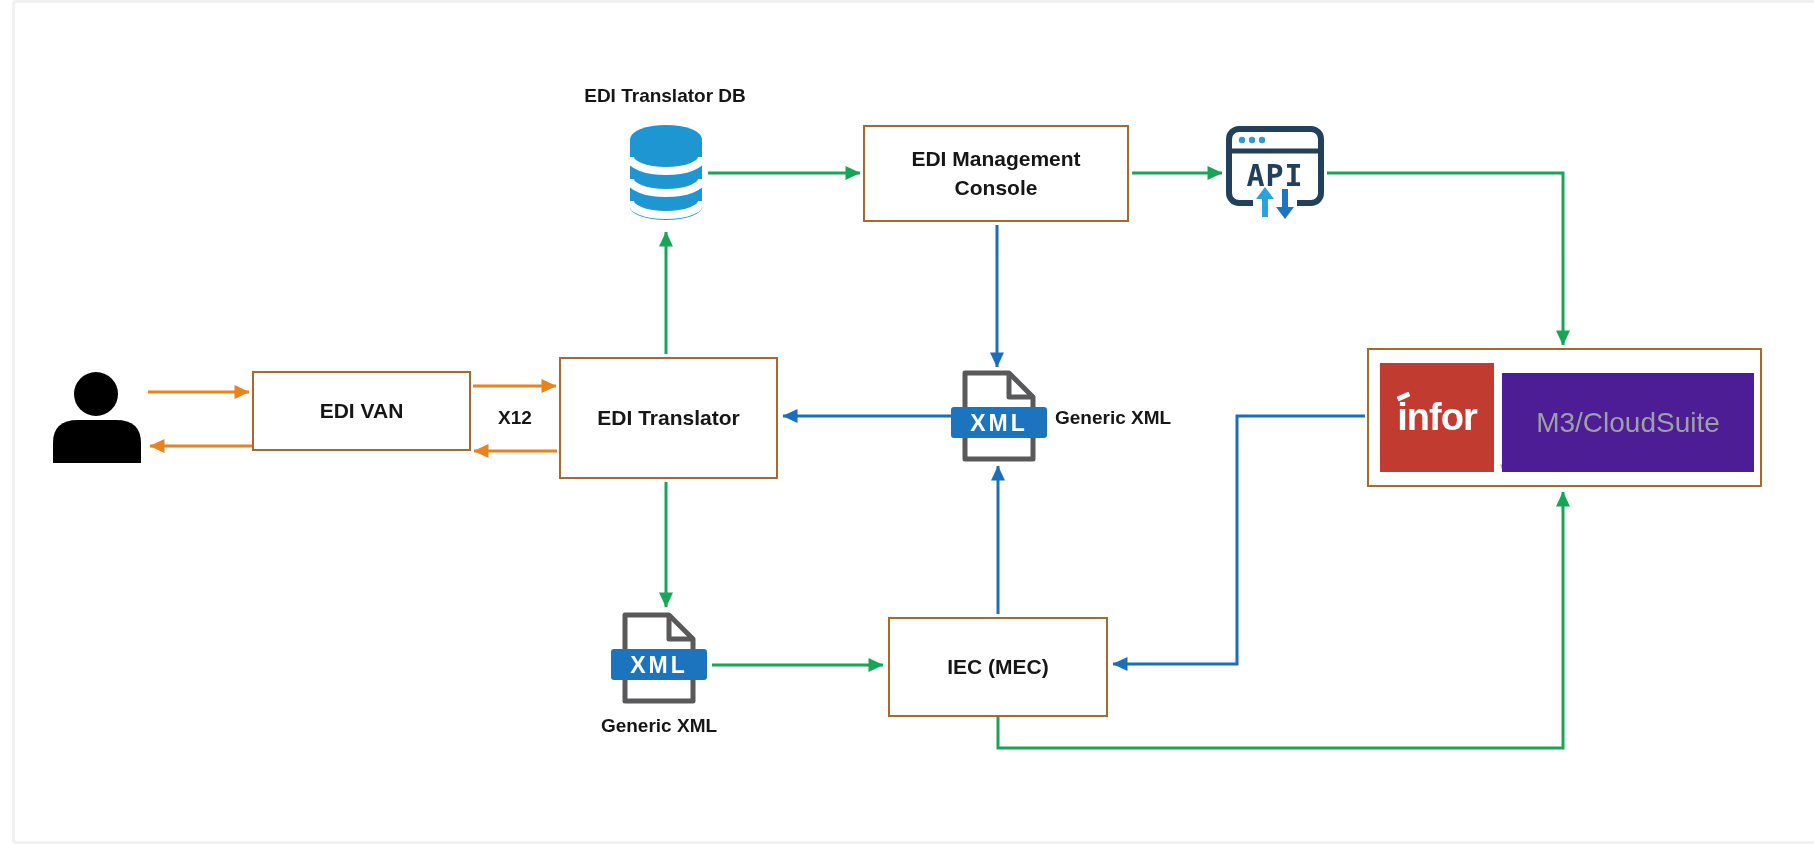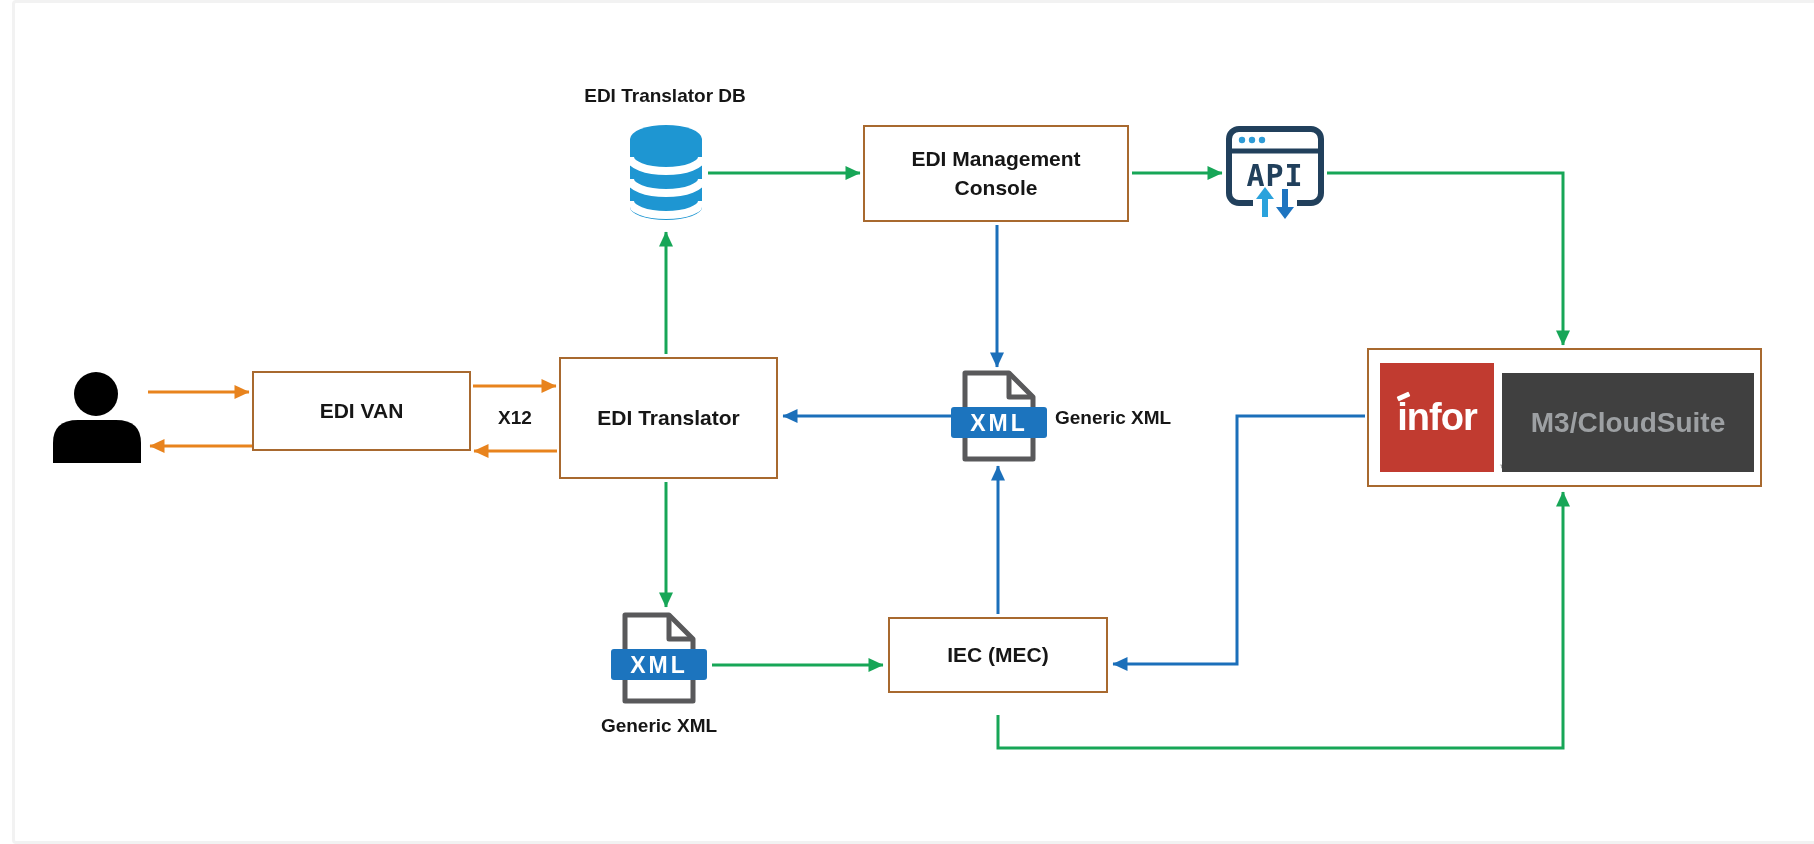--- a/index.html
+++ b/index.html
@@ -23,22 +23,22 @@
   .icon-abs { position:absolute; }
   
   .infor-logo {
     position:absolute; left:11px; top:13px; width:114px; height:109px; background:#c13b30;
     color:#ffffff; display:flex; align-items:center; justify-content:center;
     font-weight:700; font-size:38px; letter-spacing:-1px;
   }
   .infor-accent { position:absolute; left:17px; top:31px; width:13px; height:5px; background:#ffffff; transform:rotate(-24deg); border-radius:1px; }
   .infor-tm { position:absolute; right:-13px; bottom:-2px; font-size:9px; font-weight:400; color:#777; }
   .m3-box {
-    position:absolute; left:133px; top:23px; width:252px; height:99px; background:#404040;
-    color:#9da0a3; font-weight:700; font-size:28px; display:flex; align-items:center; justify-content:center;
+    position:absolute; left:133px; top:23px; width:252px; height:99px; background:#4c1d95;
+    color:#9da0a3; font-weight:400; font-size:28px; display:flex; align-items:center; justify-content:center;
   }
 </style>
 </head>
 <body>
 
 <div class="canvas">
 
   <svg class="wires" viewBox="0 0 1814 844">
     <defs>
       <marker id="ah-o" markerUnits="userSpaceOnUse" markerWidth="17" markerHeight="16" refX="15.5" refY="8" orient="auto">
@@ -128,21 +128,21 @@
   <div class="flabel" style="left:1040px; top:404px;">Generic XML</div>
 
   <svg class="icon-abs" style="left:594px; top:608px;" width="100" height="94" viewBox="0 0 100 94">
     <path d="M16,4 H60 L84,28 V90 H16 Z" fill="#ffffff" stroke="#59595b" stroke-width="5" stroke-linejoin="round"></path>
     <path d="M60,4 V28 H84" fill="none" stroke="#59595b" stroke-width="5" stroke-linejoin="round"></path>
     <rect x="2" y="38" width="96" height="31" rx="3" fill="#1c74be"></rect>
     <text x="50" y="62" text-anchor="middle" font-family="Liberation Sans, sans-serif" font-size="23" font-weight="bold" fill="#ffffff" letter-spacing="3">XML</text>
   </svg>
   <div class="flabel center-x" style="left:644px; top:712px;">Generic XML</div>
 
-  <div class="node" style="left:873px; top:614px; width:220px; height:76px;">
+  <div class="node" style="left:873px; top:614px; width:220px; height:100px;">
     <span>IEC (MEC)</span>
   </div>
 
   <div class="node" style="left:1352px; top:345px; width:395px; height:139px;">
     <div class="infor-logo">
       <span>infor</span>
       <span class="infor-accent"></span>
       <span class="infor-tm">™</span>
     </div>
     <div class="m3-box">

